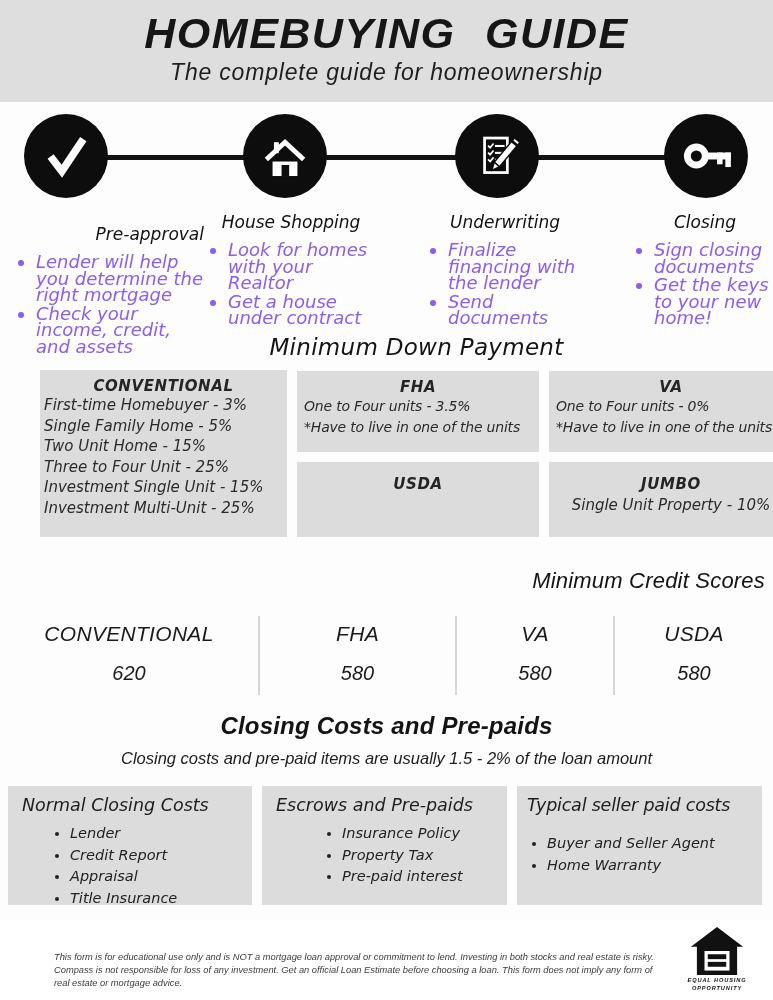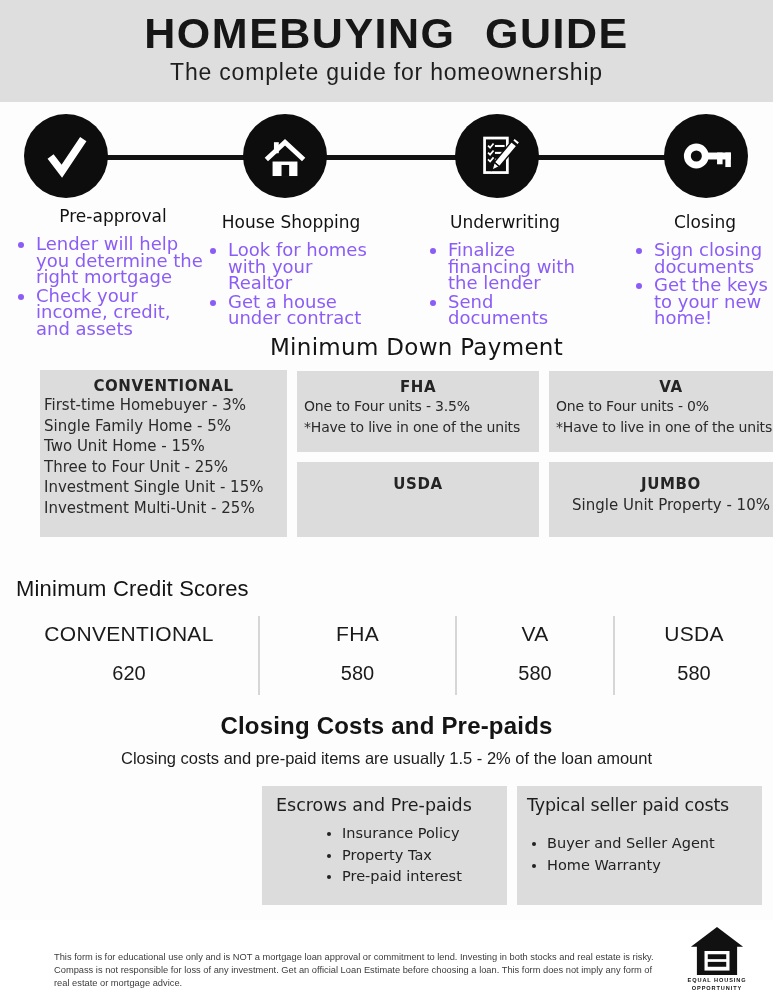--- a/index.html
+++ b/index.html
@@ -1,17 +1,17 @@
 <!DOCTYPE html>
 <html><head>
 <meta charset="utf-8">
 <style>
   html,body{margin:0;padding:0;background:#ffffff;}
   .page{position:relative;width:773px;height:1000px;background:#fdfdfd;overflow:hidden;
-        font-family:"DejaVu Sans",sans-serif;color:#1b1b1b;}
+        font-family:"DejaVu Sans",sans-serif;color:#1b1b1b;font-style:italic;}
 
   
   .band{position:absolute;top:0;left:0;right:0;height:102px;background:#dedede;text-align:center;}
   .band h1{margin:0;padding-top:9px;font-family:"Liberation Sans",sans-serif;font-size:43px;
            font-weight:700;letter-spacing:1.5px;word-spacing:16px;color:#161616;}
   .band .sub{margin:1px 0 0;font-family:"Liberation Sans",sans-serif;font-size:23px;
              letter-spacing:0.8px;color:#1e1e1e;}
 
   
   .timeline{position:absolute;top:102px;left:0;width:773px;height:232px;}
@@ -19,21 +19,21 @@
   .tl-circle{position:absolute;top:12px;width:84px;height:84px;border-radius:50%;background:#0d0d0d;
              display:flex;align-items:center;justify-content:center;}
   .c1{left:24px}.c2{left:243px}.c3{left:455px}.c4{left:664px}
   .tl-circle svg{display:block;}
   .step{position:absolute;top:104px;}
   .s1{left:18px;width:186px}
   .s2{left:210px;width:162px;top:110px}
   .s3{left:430px;width:150px;top:110px}
   .s4{left:636px;width:138px;top:110px}
   .step-title{font-size:17px;font-weight:500;color:#111;text-align:center;}
-  .s1 .step-title{text-align:center;padding-left:4px;}
+  .s1 .step-title{text-align:right;padding-left:4px;margin-top:18px;}
   .step ul{margin:10px 0 0;padding-left:18px;font-size:18px;line-height:16.5px;color:#8b5cf6;}
   .step li{margin-bottom:2px;}
 
   
   .downpay{position:absolute;top:334px;left:0;width:773px;height:226px;margin-left:30px;}
   .downpay h2{margin:0;text-align:center;font-size:23px;font-weight:500;letter-spacing:0.3px;color:#141414;}
   .dp-box{position:absolute;background:#dcdcdc;}
   .dp-conv{left:10px;top:36px;width:247px;height:167px;}
   .dp-fha{left:267px;top:37px;width:242px;height:81px;}
   .dp-va{left:519px;top:37px;width:244px;height:81px;}
@@ -41,21 +41,21 @@
   .dp-jumbo{left:519px;top:128px;width:244px;height:75px;}
   .dp-head{text-align:center;font-weight:700;font-size:15px;letter-spacing:0.6px;padding-top:7px;color:#242424;}
   .dp-line{font-size:15px;line-height:20.5px;color:#2a2a2a;}
   .dp-conv .dp-line{padding-left:4px;}
   .dp-fha .dp-line,.dp-va .dp-line{padding-left:7px;font-size:14px;letter-spacing:-0.2px;line-height:21px;}
   .dp-usda .dp-head,.dp-jumbo .dp-head{padding-top:13px;}
   .dp-usda .dp-line,.dp-jumbo .dp-line{text-align:center;padding-top:2px;font-size:15px;}
 
   
   .credit{position:absolute;top:560px;left:0;width:773px;height:150px;font-family:"Liberation Sans",sans-serif;}
-  .credit h2{margin:16px;text-align:left;font-size:22px;font-weight:500;letter-spacing:0.2px;color:#141414;}
+  .credit h2{margin:8px;text-align:right;font-size:22px;font-weight:500;letter-spacing:0.2px;color:#141414;}
   .credit-row{position:absolute;top:56px;left:0;width:773px;display:flex;}
   .credit-cell{text-align:center;padding:6px 0 10px;box-sizing:border-box;}
   .credit-cell + .credit-cell{border-left:2px solid #d6d6d6;}
   .cw1{width:258px}.cw2{width:197px}.cw3{width:158px}.cw4{width:160px}
   .credit-label{font-size:21px;color:#1a1a1a;letter-spacing:0.3px;}
   .credit-score{font-size:20px;margin-top:16px;color:#1a1a1a;}
 
   
   .closing{position:absolute;top:712px;left:0;width:773px;height:206px;}
   .closing h2{margin:0;text-align:center;font-family:"Liberation Sans",sans-serif;font-size:24px;
@@ -214,20 +214,29 @@
         <div class="credit-label">USDA</div>
         <div class="credit-score">580</div>
       </div>
     </div>
   </section>
 
   <section class="closing">
     <h2>Closing Costs and Pre-paids</h2>
     <p class="sub2">Closing costs and pre-paid items are usually 1.5 - 2% of the loan amount</p>
 
+    <div class="cc-box cc1">
+      <div class="cc-head">Normal Closing Costs</div>
+      <ul>
+        <li>Lender</li>
+        <li>Credit Report</li>
+        <li>Appraisal</li>
+        <li>Title Insurance</li>
+      </ul>
+    </div>
 
     <div class="cc-box cc2">
       <div class="cc-head">Escrows and Pre-paids</div>
       <ul>
         <li>Insurance Policy</li>
         <li>Property Tax</li>
         <li>Pre-paid interest</li>
       </ul>
     </div>
 

